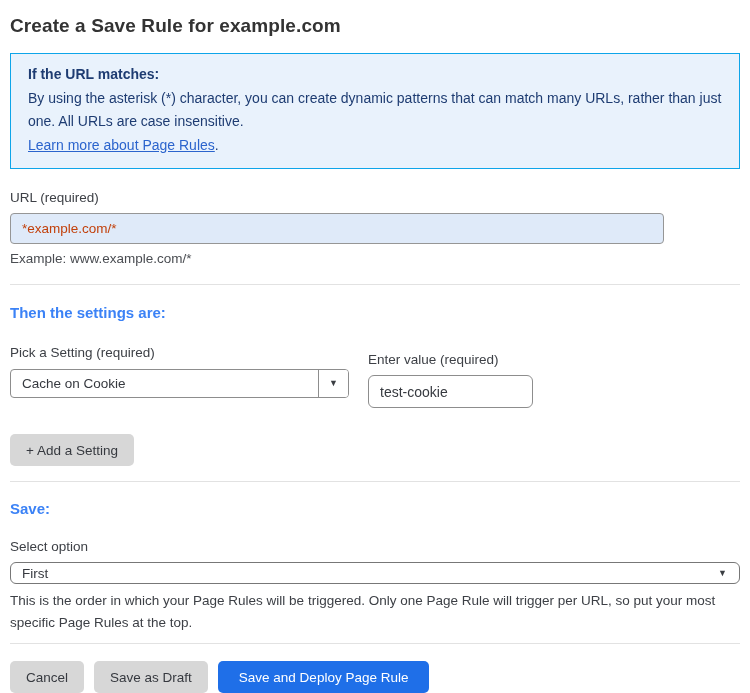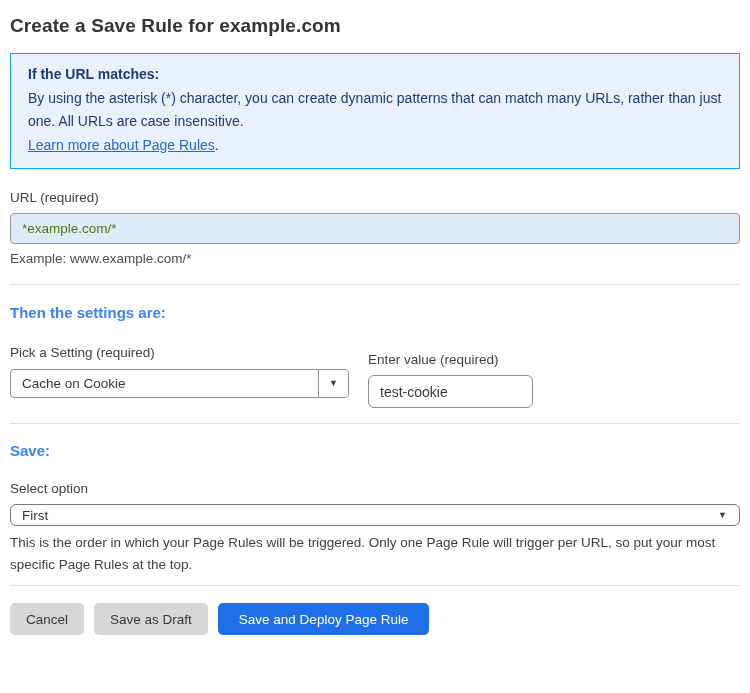--- a/index.html
+++ b/index.html
@@ -40,30 +40,30 @@
     text-decoration: underline;
     cursor: pointer;
   }
   
   .field-label { font-size: 13.5px; color: #3d4046; }
   .helper-text { font-size: 13.5px; color: #4a4d52; }
   
   .url-label { margin-top: 21px; }
   .url-input {
     display: block;
-    width: 730px;
+    width: 654px;
     height: 31px;
     margin-top: 8px;
     background: #dfeaf9;
     border: 1px solid #969696;
     border-radius: 4px;
     padding: 0 11px;
     font-family: "Liberation Sans", sans-serif;
     font-size: 13.5px;
-    color: #4d7c0f;
+    color: #c2410c;
     outline: none;
   }
   .url-helper { margin-top: 7px; }
   .divider {
     border: none;
     border-top: 1px solid #e2e2e2;
     margin-top: 18px;
   }
   .section-heading {
     font-size: 15px;
@@ -210,20 +210,21 @@
           <span class="caret">▼</span>
         </span>
       </div>
     </div>
     <div class="value-col">
       <div class="field-label">Enter value (required)</div>
       <input class="value-input" type="text" value="test-cookie" style="">
     </div>
   </div>
 
+  <button class="btn add-setting-btn">+ Add a Setting</button>
 
   <hr class="divider order-divider">
 
   <div class="section-heading order-heading">Save:</div>
 
   <div class="field-label order-select-label">Select option</div>
 
   <div class="order-select">
     <span class="select-text">First</span>
     <span class="caret">▼</span>

